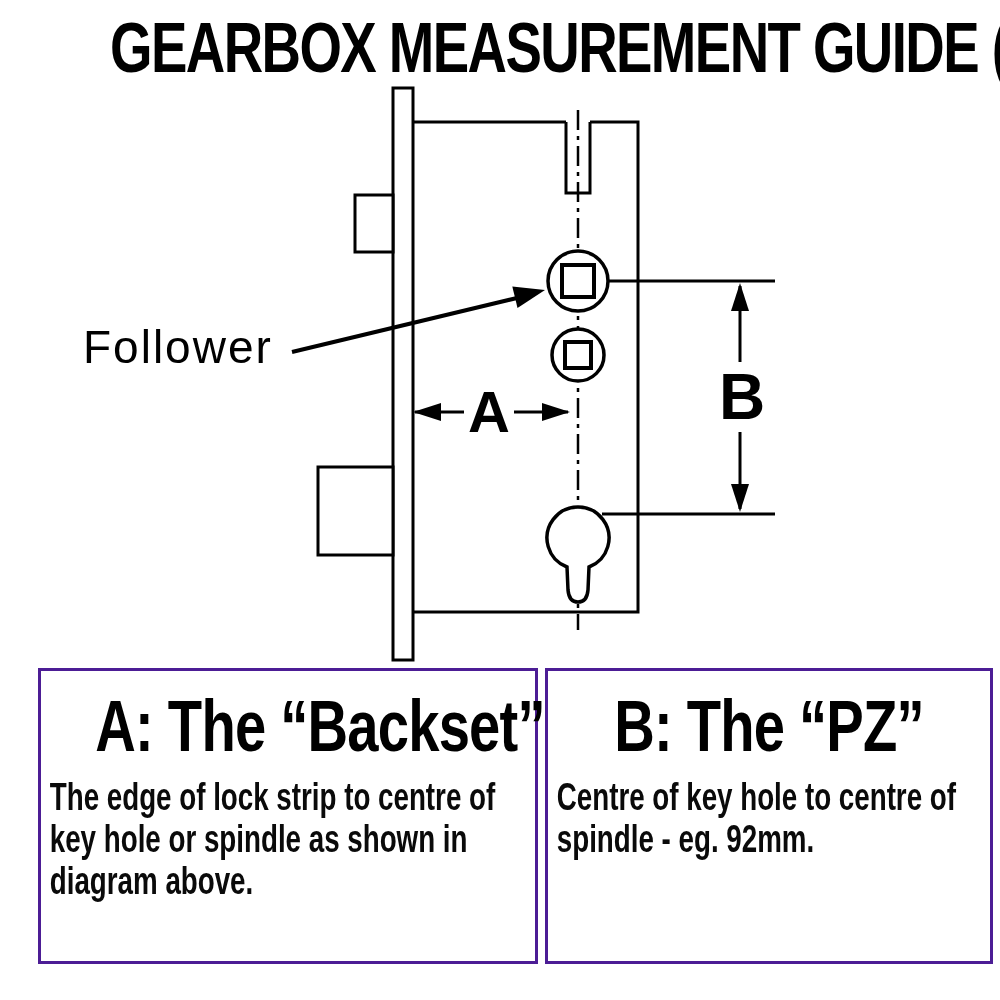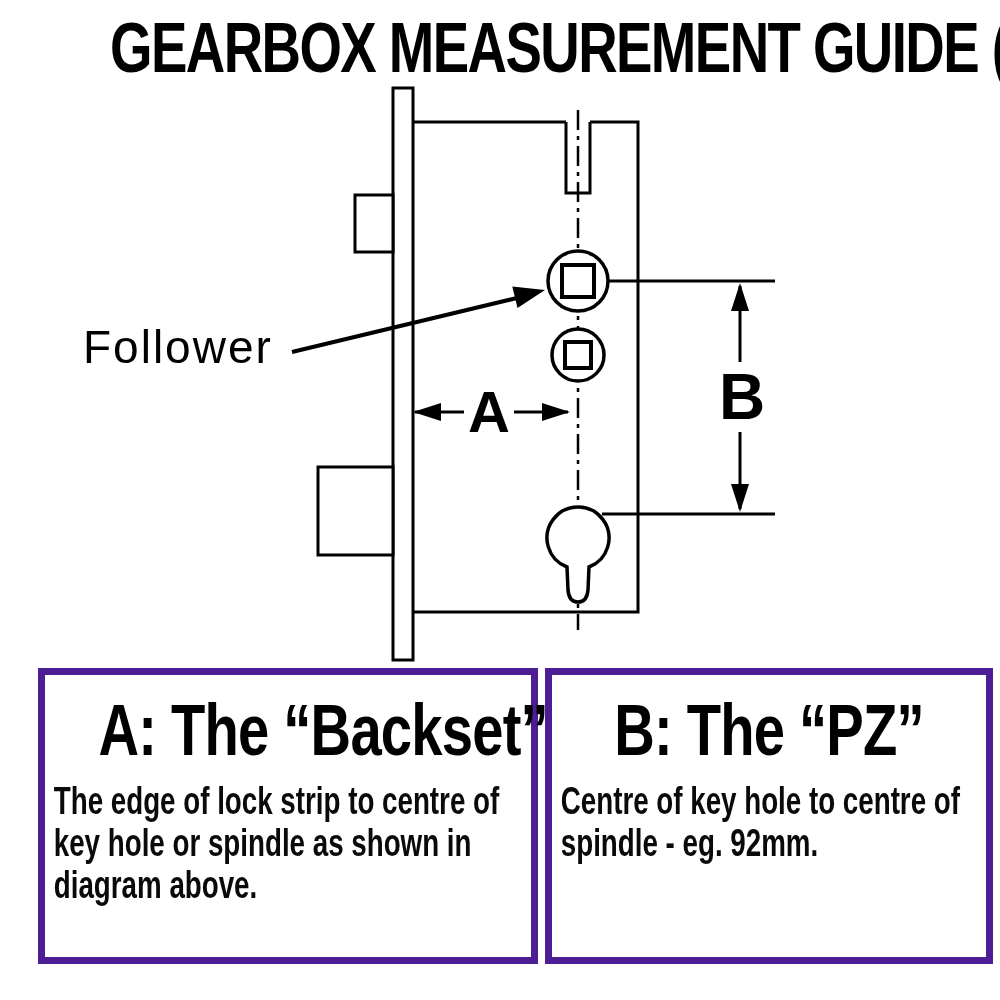--- a/index.html
+++ b/index.html
@@ -7,21 +7,21 @@
     position:relative;width:1000px;height:1000px;background:#ffffff;
     font-family:"Liberation Sans", sans-serif;color:#000;overflow:hidden;
   }
   .title{
     position:absolute;top:8px;left:0;width:1000px;text-align:center;
     font-size:70px;font-weight:bold;white-space:nowrap;
     transform:scaleX(0.78);transform-origin:center top;letter-spacing:-2px;
   }
   .diagram-svg{position:absolute;left:0;top:85px;}
   .box{
-    position:absolute;top:668px;height:296px;border:7px solid #4c1d95;
+    position:absolute;top:668px;height:296px;border:3px solid #4c1d95;
     background:#fff;box-sizing:border-box;
   }
   .box-backset{left:38px;width:500px;}
   .box-pz{left:545px;width:448px;}
   .box-heading{
     margin:14px 0 10px 0;text-align:center;font-size:72px;font-weight:bold;
     white-space:nowrap;transform:scaleX(0.78);transform-origin:center top;
     letter-spacing:-1px;
   }
   .box-body{

